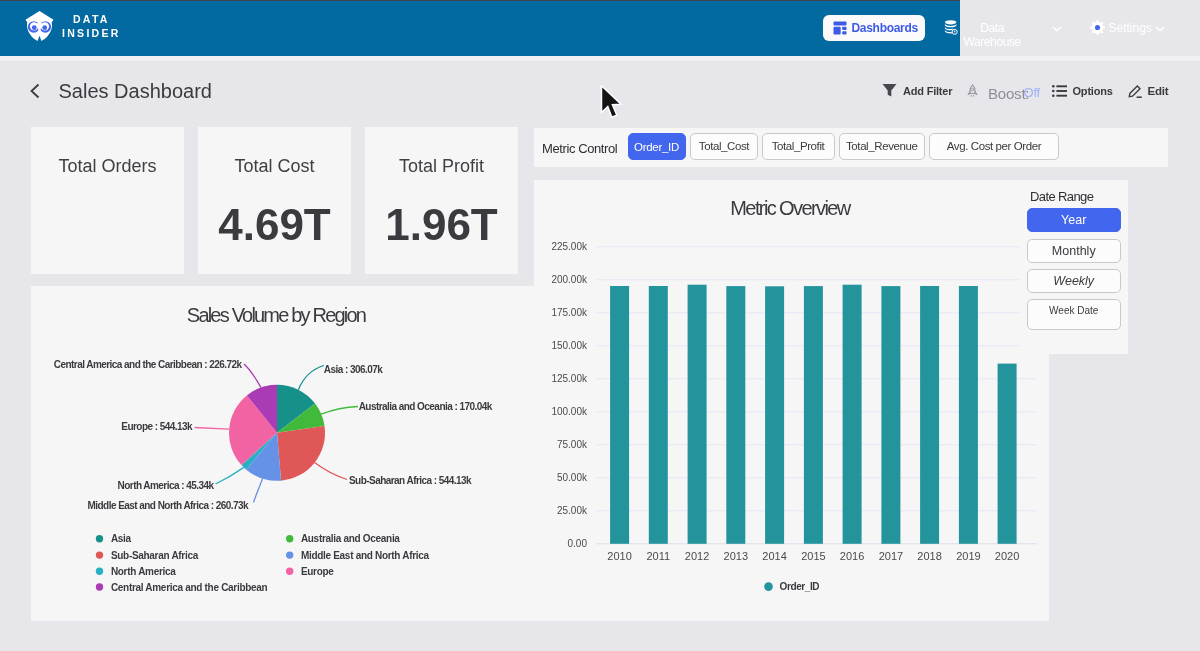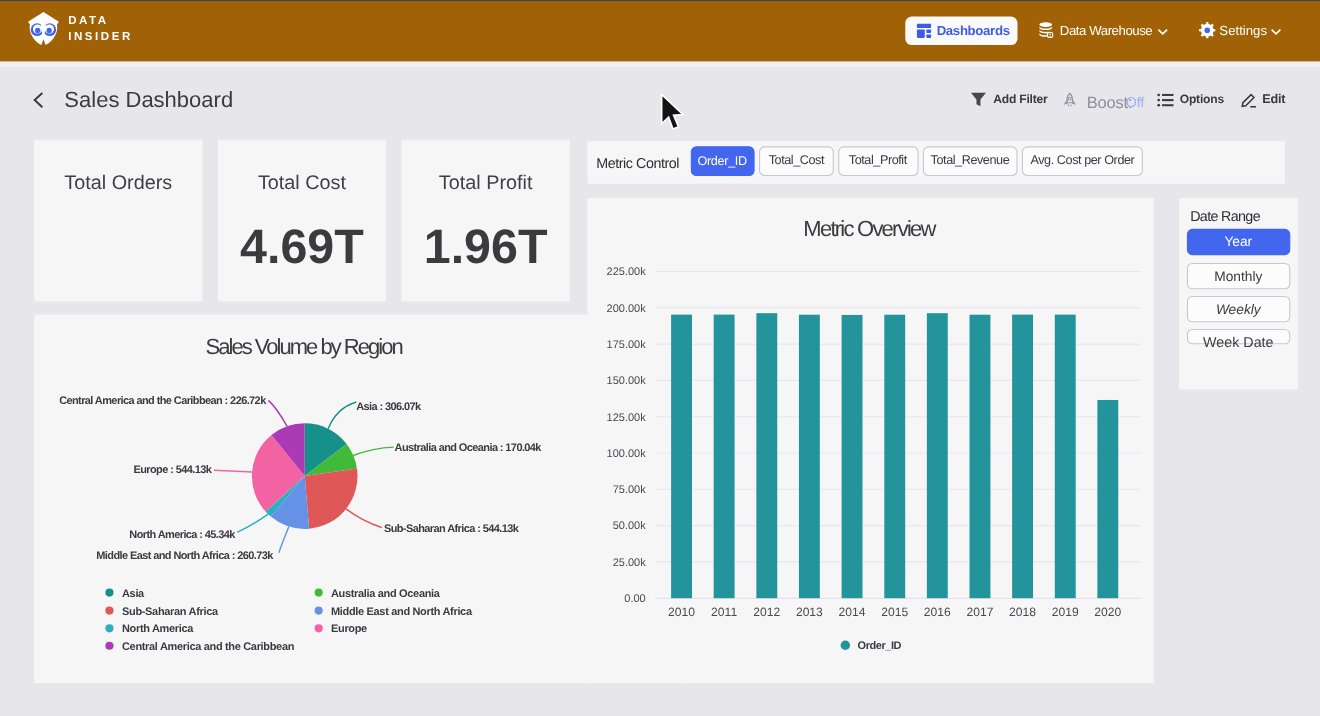--- a/index.html
+++ b/index.html
@@ -1,19 +1,19 @@
 <!DOCTYPE html>
 <html><head>
 <meta charset="utf-8">
 <style>
 * { margin:0; padding:0; box-sizing:border-box; }
 html,body { width:1200px; height:651px; overflow:hidden; }
 body { font-family:"Liberation Sans", sans-serif; background:#E7E6EB; position:relative; }
 .abs { position:absolute; }
-.navbar { position:absolute; left:0; top:0; width:1200px; height:56px; background:#a16207; border-top:1px solid #44444E; }
+.navbar { position:absolute; left:0; top:0; width:960px; height:56px; background:#0369a1; border-top:1px solid #44444E;text-align:center; }
 .logotext { position:absolute; left:62px; top:11px; color:#fff; font-size:10.5px; font-weight:bold; letter-spacing:2.3px; line-height:14px; }
 .dashbtn { position:absolute; left:823px; top:14px; width:102px; height:26px; background:#FAFAFB; border-radius:6px; }
 .navtext { color:#fff; font-size:12px; }
 .card { position:absolute; background:#F7F6F7; }
 .kpi { width:153px; height:147px; top:127px; }
 .kpi .lbl { position:absolute; width:100%; text-align:center; top:28.5px; font-size:18px; color:#404044; }
 .kpi .val { position:absolute; width:100%; text-align:center; top:73px; font-size:44px; font-weight:bold; color:#3B3B3F; }
 .btn { position:absolute; border-radius:5px; border:1px solid #C9C8CD; background:#FCFCFD; color:#3B3B3F; text-align:center; }
 .btn.blue { background:#4366EE; border-color:#4366EE; color:#fff; }
 .ttxt { position:absolute; font-size:11px; font-weight:bold; color:#3B3B3F; letter-spacing:-0.2px; }
@@ -118,21 +118,21 @@
     <div class="lbl">Total Profit</div>
     <div class="val">1.96T</div>
   </div>
 
 <div class="card" style="left:534px; top:128px; width:634px; height:39px;">
   <div class="abs" style="left:8px;top:13px;font-size:13px;letter-spacing:-0.4px;color:#2E2E32;">Metric Control</div>
   <div class="btn blue" style="left:93.5px; top:5px; width:58px; height:27px; font-size:11.5px; letter-spacing:-0.3px; line-height:26px;">Order_ID</div>
   <div class="btn" style="left:156px; top:5px; width:68px; height:27px; font-size:11.5px; letter-spacing:-0.4px; line-height:25px;">Total_Cost</div>
   <div class="btn" style="left:227.5px; top:5px; width:73px; height:27px; font-size:11.5px; letter-spacing:-0.4px; line-height:25px;">Total_Profit</div>
   <div class="btn" style="left:305px; top:5px; width:85.5px; height:27px; font-size:11.5px; letter-spacing:-0.4px; line-height:25px;">Total_Revenue</div>
-  <div class="btn" style="left:395px; top:5px; width:110px; height:27px; font-size:11.5px; letter-spacing:-0.4px; line-height:25px;">Avg. Cost per Order</div>
+  <div class="btn" style="left:395px; top:5px; width:130px; height:27px; font-size:11.5px; letter-spacing:-0.4px; line-height:25px;">Avg. Cost per Order</div>
 </div>
 
 <div class="card" style="left:31px; top:286px; width:592px; height:335px;">
 <svg width="490" height="335" viewBox="0 0 490 335">
   <text x="245" y="35.5" text-anchor="middle" font-size="20" letter-spacing="-1.8" fill="#3B3B3F">Sales Volume by Region</text>
 
   <path d="M267.3,103.8 C273,90 281,83 293,79.5" fill="none" stroke="#15918A" stroke-width="1.3"></path>
   <path d="M290.2,128.1 C305,122.5 315,121 327,120.5" fill="none" stroke="#41BA3C" stroke-width="1.3"></path>
   <path d="M283.6,176.6 C296,186 305,190 316,193.5" fill="none" stroke="#E05758" stroke-width="1.3"></path>
   <path d="M231.6,192.6 C228,202 225,209 222.5,216.5" fill="none" stroke="#6592E6" stroke-width="1.3"></path>
@@ -228,23 +228,23 @@
     <text x="356.9" y="380">2017</text>
     <text x="395.6" y="380">2018</text>
     <text x="434.4" y="380">2019</text>
     <text x="473.1" y="380">2020</text>
   </g>
   <circle cx="234.5" cy="406.6" r="4.3" fill="#23949C"></circle>
   <text x="245.6" y="410.3" font-size="10" font-weight="bold" letter-spacing="-0.4" fill="#3B3B3F">Order_ID</text>
 </svg>
 </div>
 
-<div class="card" style="left:1072px; top:180px; width:108px; height:174px;padding-left:36px;">
+<div class="card" style="left:1020px; top:180px; width:108px; height:174px;padding-left:36px;">
   <div class="abs" style="left:10px;top:8.5px;font-size:13px;letter-spacing:-0.6px;color:#2E2E32;">Date Range</div>
   <div class="btn blue" style="left:6.5px; top:28px; width:94.5px; height:23.6px; font-size:12.5px; line-height:23px;">Year</div>
   <div class="btn" style="left:6.5px; top:59.4px; width:94.5px; height:23.6px; font-size:12.5px; line-height:22px;">Monthly</div>
   <div class="btn" style="left:6.5px; top:89px; width:94.5px; height:23.6px; font-size:12.5px; line-height:22px;font-style:italic;">Weekly</div>
-  <div class="btn" style="left:6.5px; top:119.1px; width:94.5px; height:14px; font-size:13px; line-height:22px;">Week Date</div>
+  <div class="btn" style="left:6.5px; top:119.1px; width:94.5px; height:31px; font-size:10px; line-height:22px;">Week Date</div>
 </div>
 
 <svg class="abs" style="left:600px; top:85px;" width="23" height="35" viewBox="0 0 23 35">
   <path d="M1.5 0.8 L1.5 27.5 L7.8 21.5 L11.8 32.3 L16.8 30.3 L12.4 19.8 L21 19.2 Z" fill="#141414" stroke="#fff" stroke-width="1.5"></path>
 </svg>
 
 </body></html>

